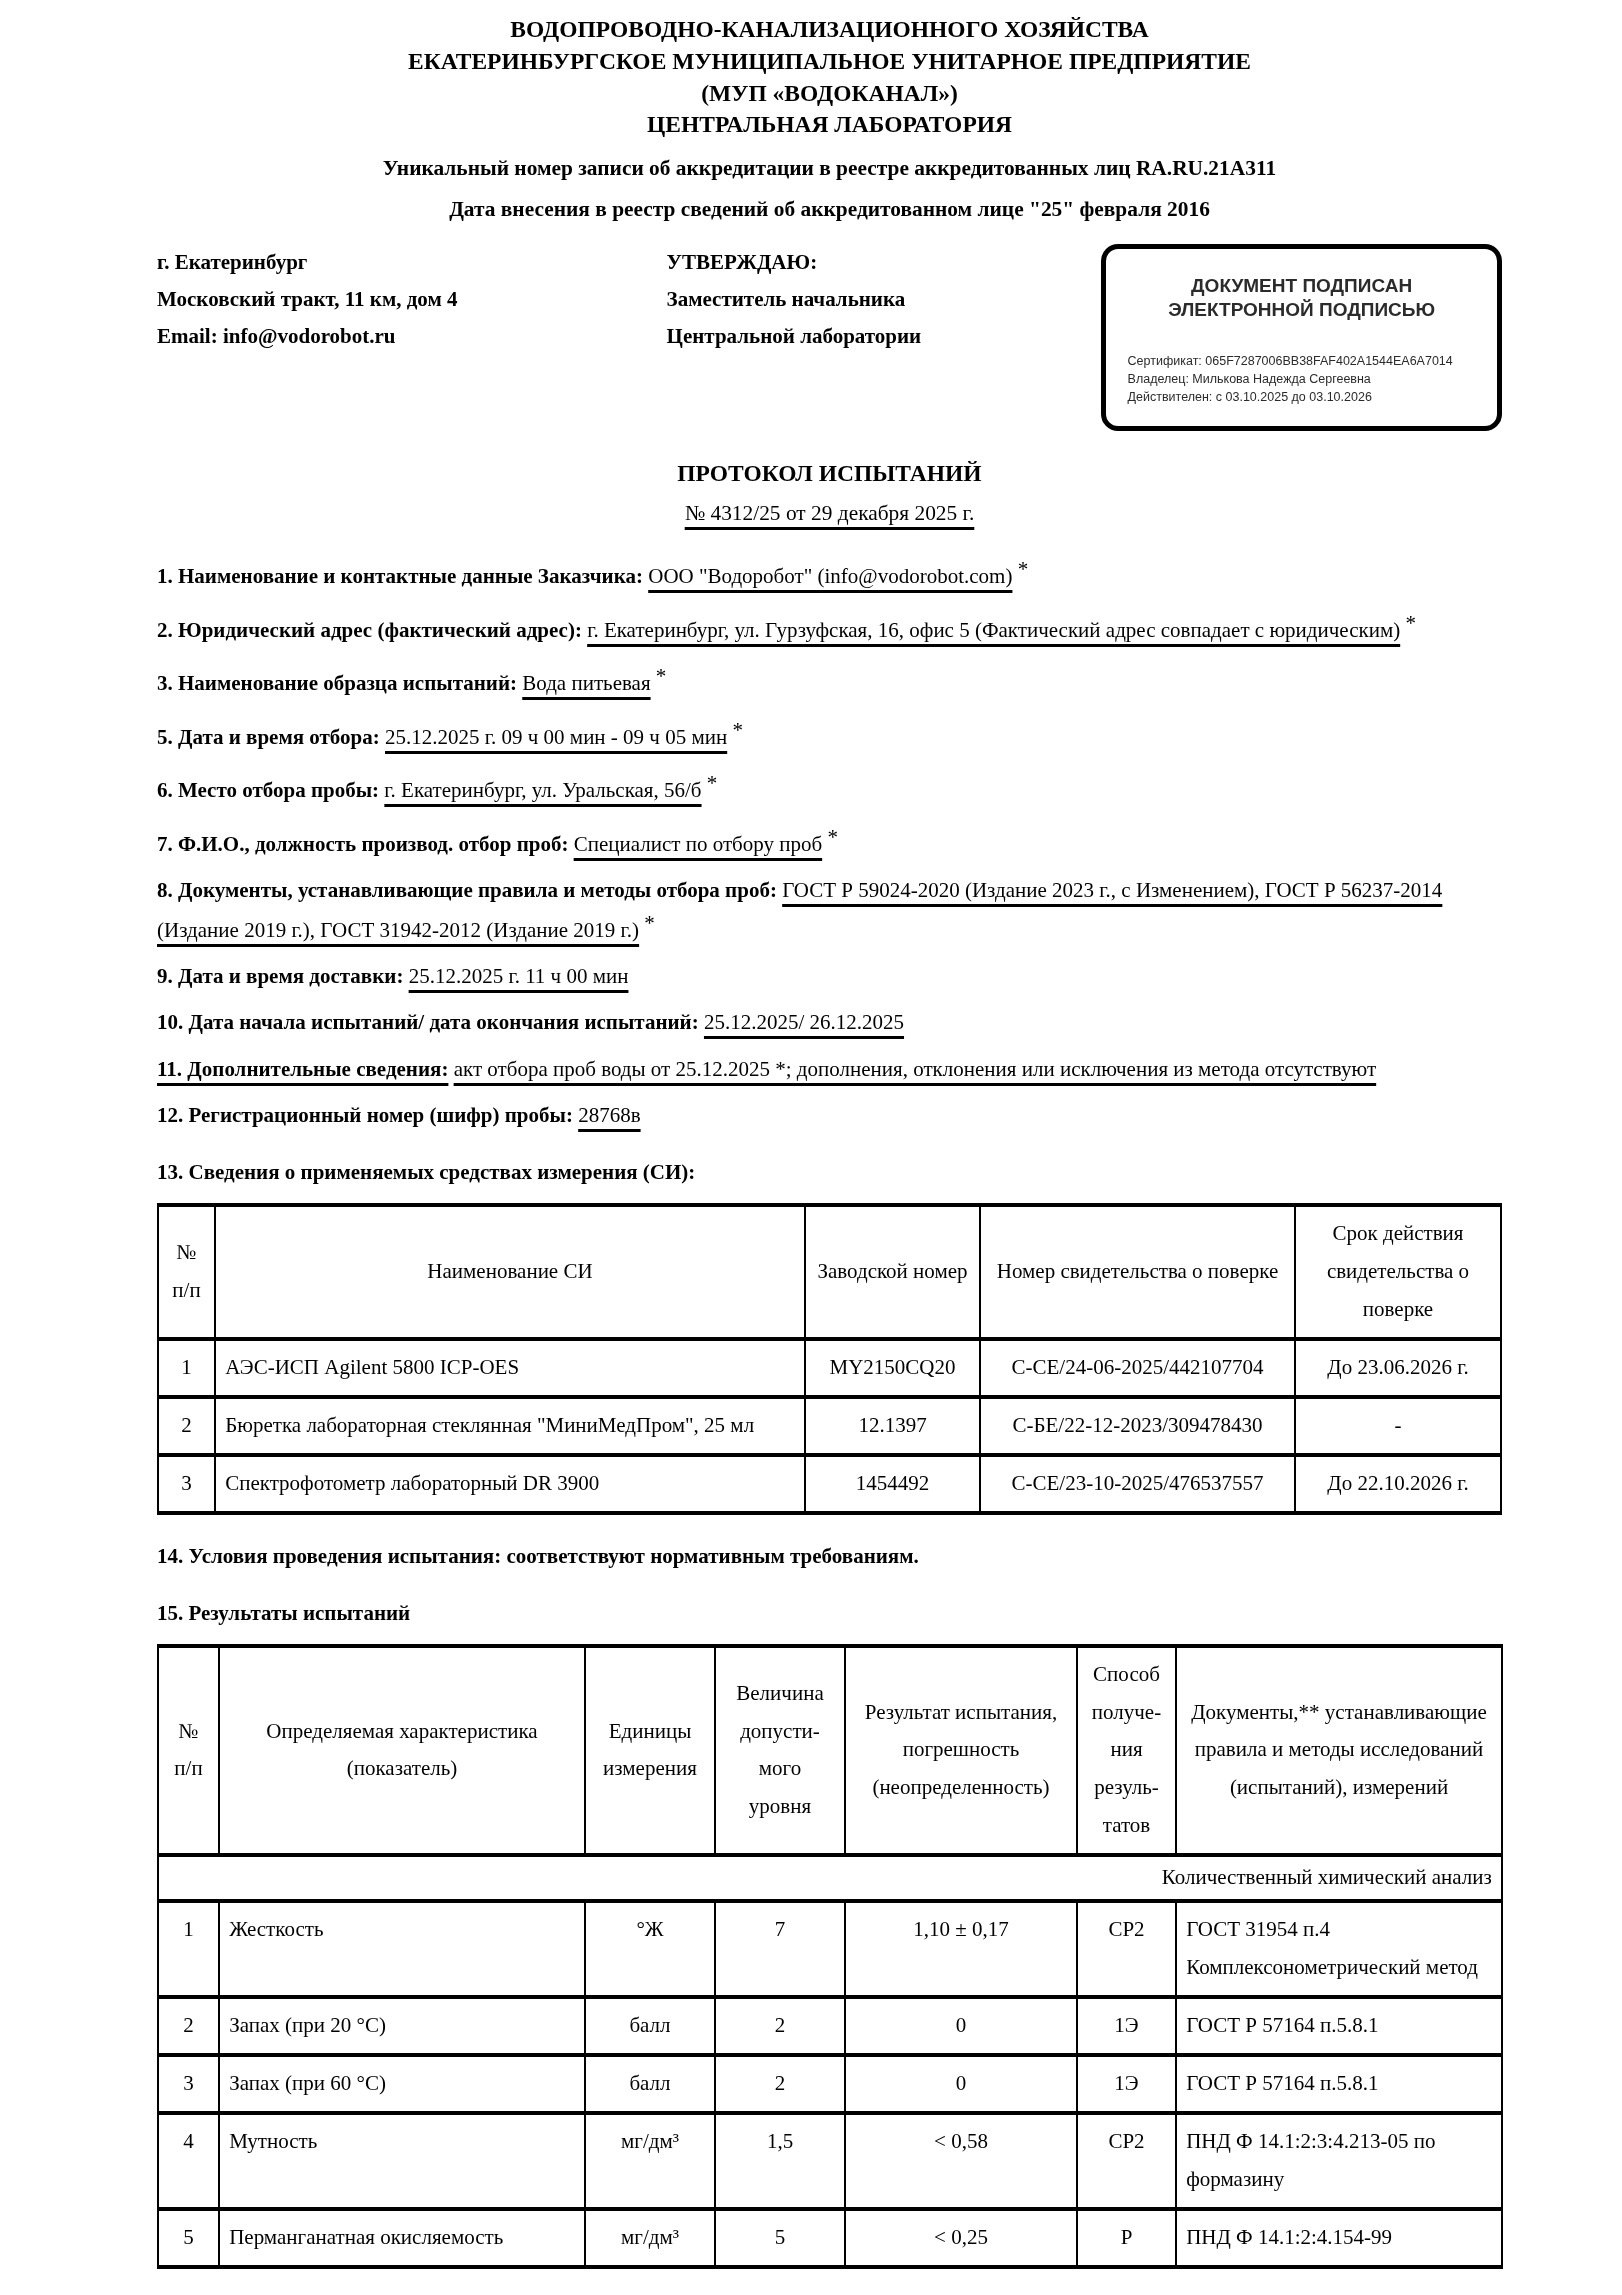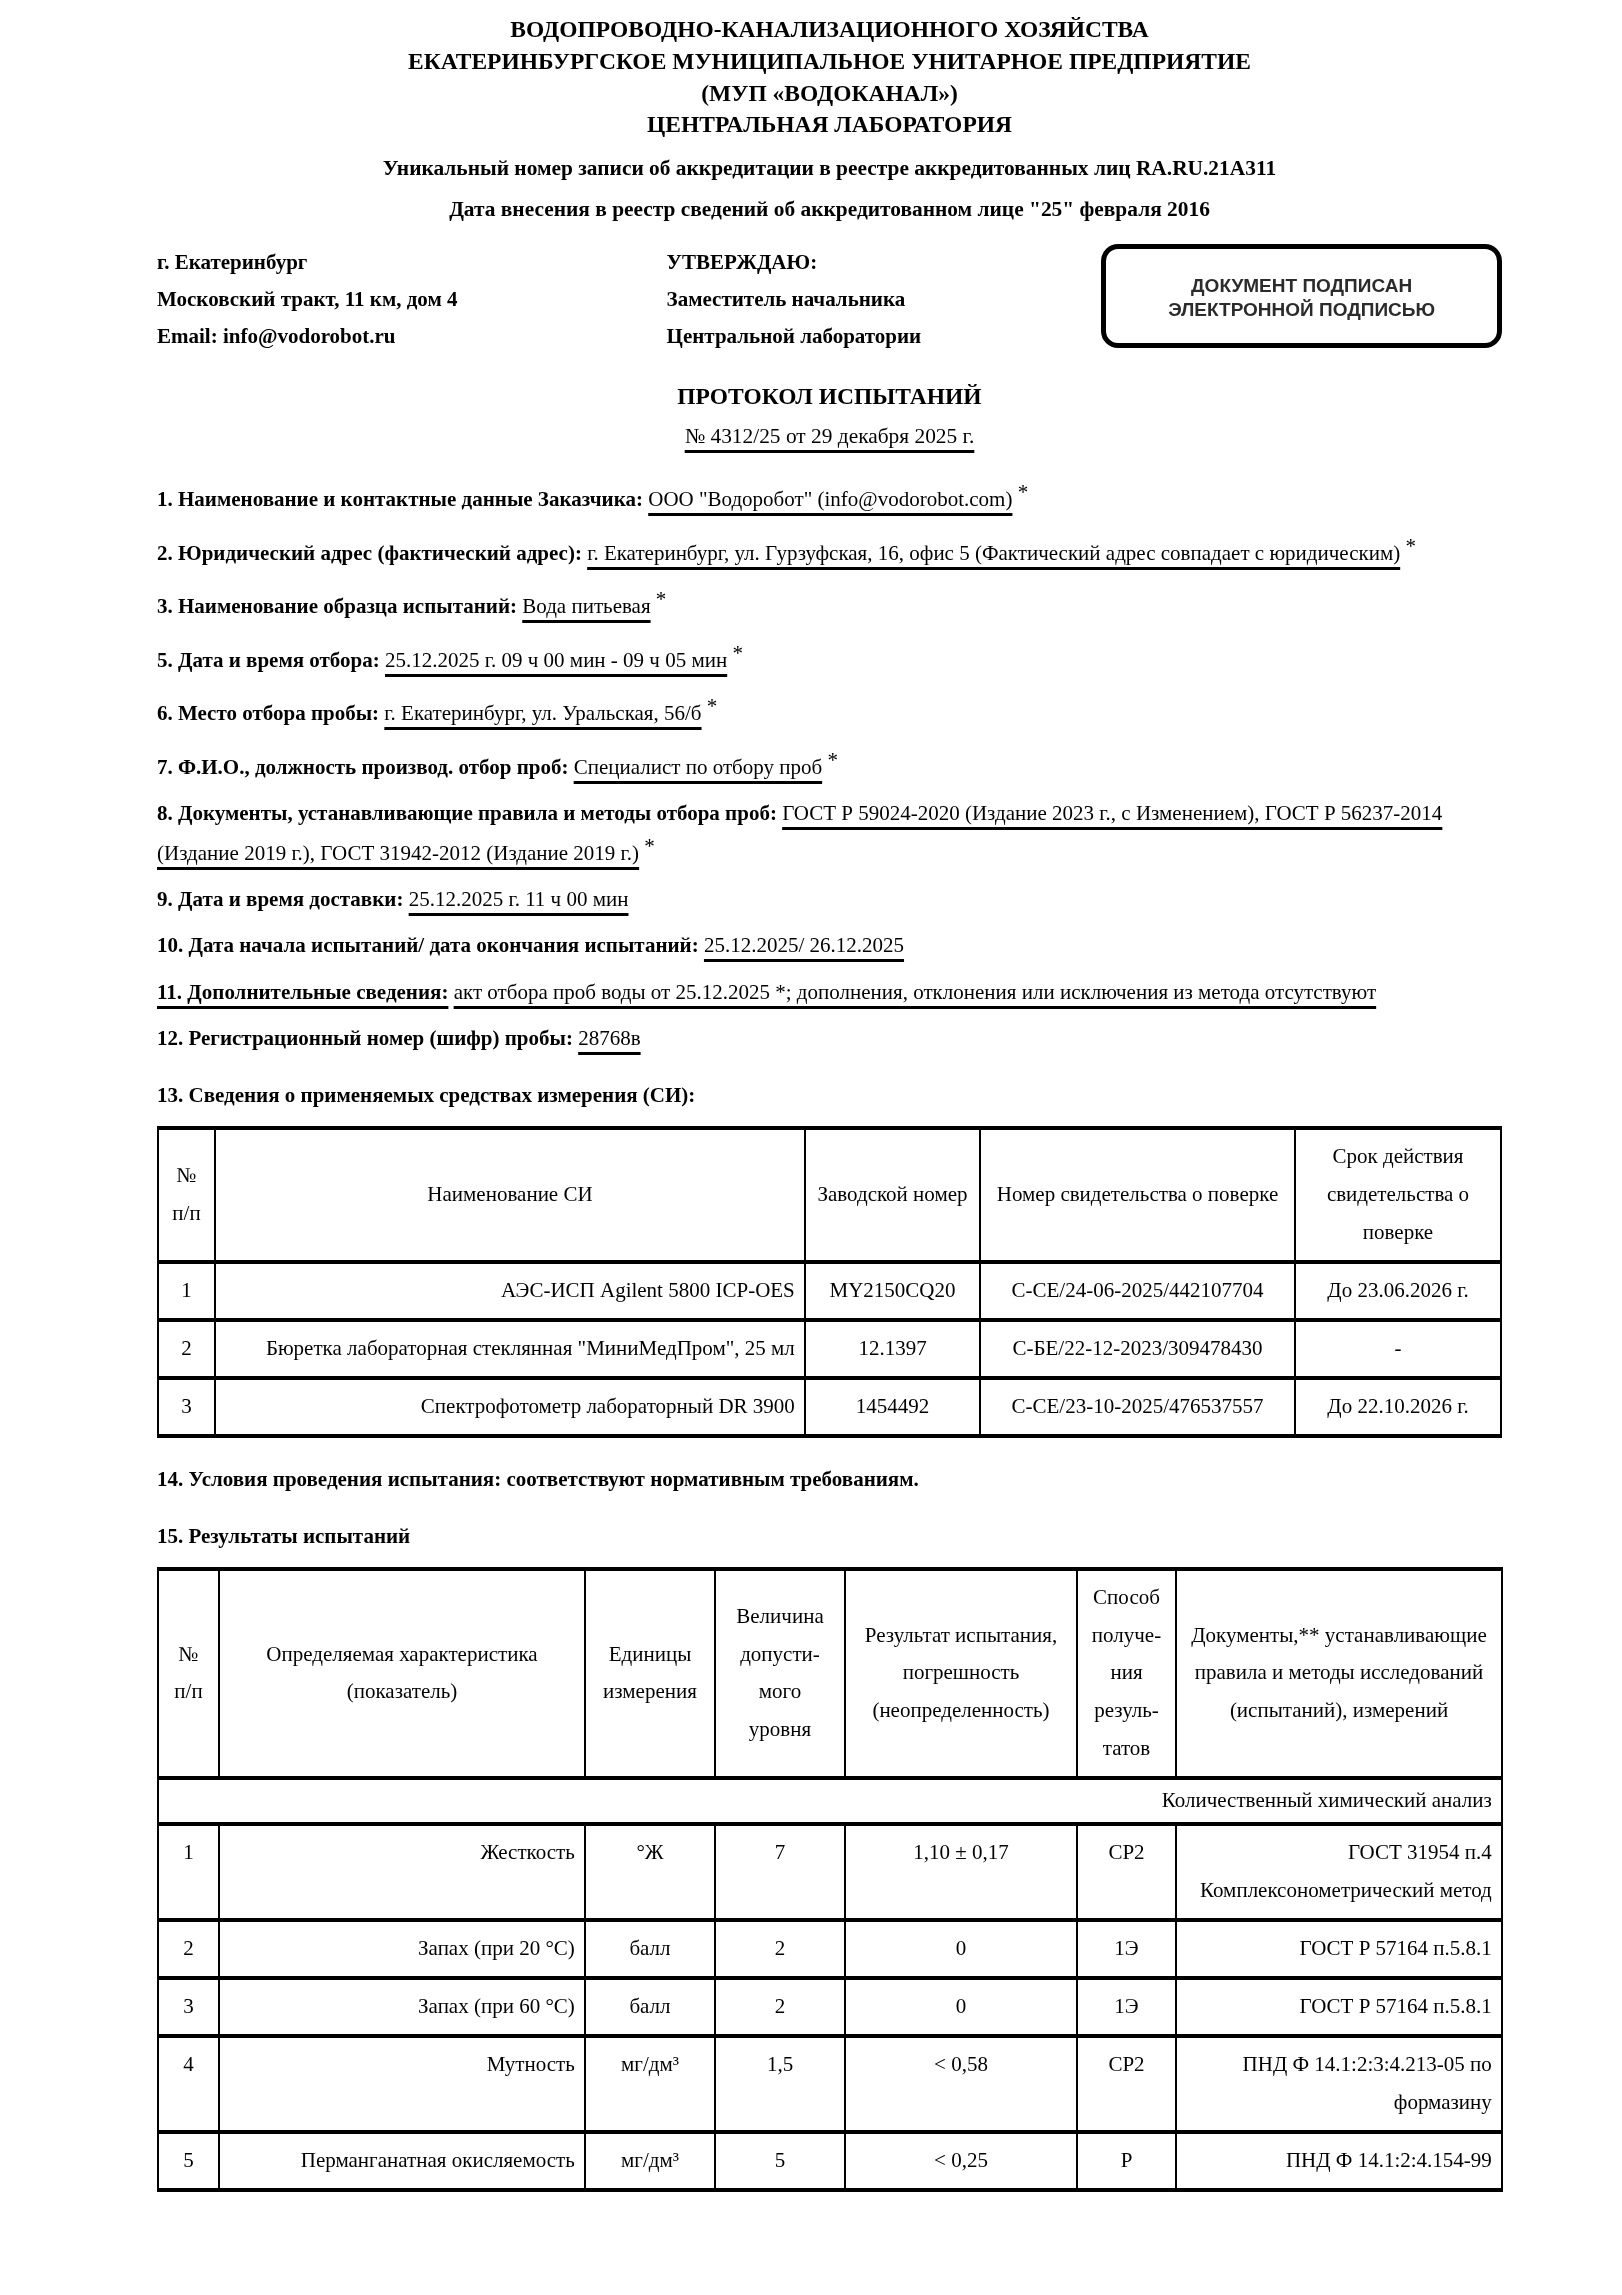--- a/index.html
+++ b/index.html
@@ -69,21 +69,21 @@
   
   .res-table col.r1 { width: 61px; }
   .res-table col.r2 { width: 366px; }
   .res-table col.r3 { width: 130px; }
   .res-table col.r4 { width: 130px; }
   .res-table col.r5 { width: 232px; }
   .res-table col.r6 { width: 99px; }
   .res-table col.r7 { width: 326px; }
 
   td.center { text-align: center; }
-  td.left { text-align: right; }
+  td.left { text-align: left; }
   tr.section-row td { text-align: right; padding: 5.1px 9.2px; line-height: 1.5; }
 </style>
 </head>
 <body>
 
 <div class="page">
 
   <div class="org-header">
     <span class="hline">ВОДОПРОВОДНО-КАНАЛИЗАЦИОННОГО ХОЗЯЙСТВА</span>
     <span class="hline">ЕКАТЕРИНБУРГСКОЕ МУНИЦИПАЛЬНОЕ УНИТАРНОЕ ПРЕДПРИЯТИЕ</span>
@@ -102,20 +102,25 @@
     <div class="approve-block">
       <div>УТВЕРЖДАЮ:</div>
       <div>Заместитель начальника</div>
       <div>Центральной лаборатории</div>
     </div>
     <div class="stamp-box">
       <div class="stamp-title">
         <div>ДОКУМЕНТ ПОДПИСАН</div>
         <div>ЭЛЕКТРОННОЙ ПОДПИСЬЮ</div>
       </div>
+      <div class="stamp-details">
+        <div>Сертификат: 065F7287006BB38FAF402A1544EA6A7014</div>
+        <div>Владелец: Милькова Надежда Сергеевна</div>
+        <div>Действителен: с 03.10.2025 до 03.10.2026</div>
+      </div>
     </div>
   </div>
 
   <div class="protocol-title">ПРОТОКОЛ ИСПЫТАНИЙ</div>
   <div class="protocol-number">
     <span class="u">№ 4312/25 от 29 декабря 2025 г.</span>
   </div>
 
   <div class="items">
     <p class="item"><span class="b">1. Наименование и контактные данные Заказчика:</span> <span class="u">ООО "Водоробот" (info@vodorobot.com)</span> <span class="ast">*</span></p>

